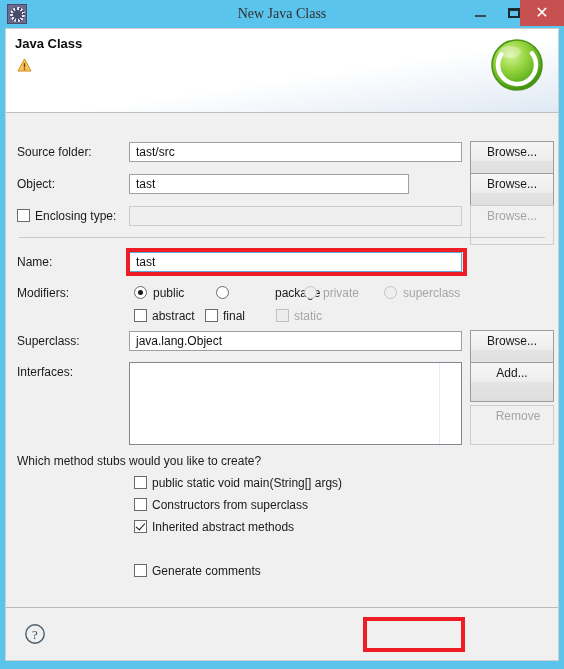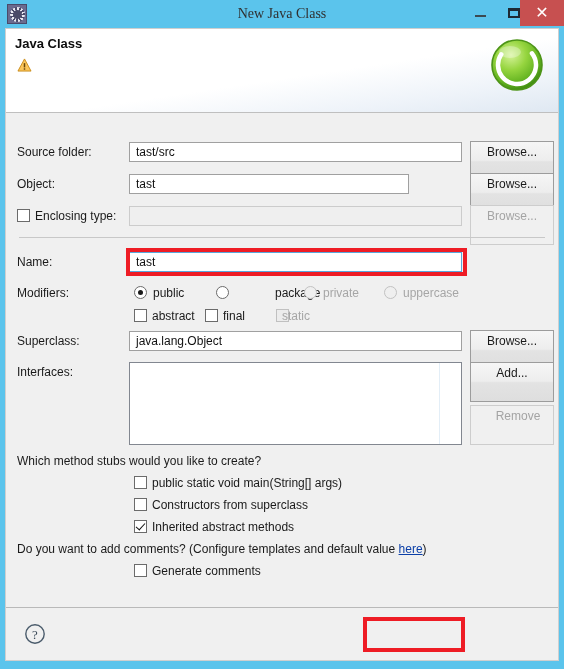--- a/index.html
+++ b/index.html
@@ -402,32 +402,32 @@
         <span class="rb checked" style="left:128px; top:2px;"></span>
         <span class="opt-lbl" style="left:147px; top:2px;">public</span>
 
         <span class="rb" style="left:210px; top:2px;"></span>
         <span class="opt-lbl" style="left:229px; top:2px;padding-left:40px;">package</span>
 
         <span class="rb disabled" style="left:298px; top:2px;"></span>
         <span class="opt-lbl disabled" style="left:317px; top:2px;">private</span>
 
         <span class="rb disabled" style="left:378px; top:2px;"></span>
-        <span class="opt-lbl disabled" style="left:397px; top:2px;">uppercase</span>
+        <span class="opt-lbl disabled" style="left:397px; top:2px;">superclass</span>
       </div>
 
       <div class="row" style="top:208px;">
         <span class="cb" style="left:128px; top:2px;"></span>
         <span class="opt-lbl" style="left:146px; top:2px;">abstract</span>
 
         <span class="cb" style="left:199px; top:2px;"></span>
         <span class="opt-lbl" style="left:217px; top:2px;">final</span>
 
         <span class="cb disabled" style="left:270px; top:2px;"></span>
-        <span class="opt-lbl disabled" style="left:276px; top:2px;">static</span>
+        <span class="opt-lbl disabled" style="left:288px; top:2px;">static</span>
       </div>
 
       <div class="row" style="top:232px;">
         <span class="lbl" style="top:3px;">Superclass:</span>
         <div class="field" style="top:0px; width:333px;">java.lang.Object</div>
         <div class="btn" style="left:464px; top:-1px; width:84px;">Browse...</div>
       </div>
 
       <div class="row" style="top:263px;">
         <span class="lbl" style="top:3px;">Interfaces:</span>
@@ -446,21 +446,20 @@
       </div>
       <div class="row" style="top:398px;">
         <span class="cb" style="left:128px; top:1px;"></span>
         <span class="opt-lbl" style="left:146px; top:1px;">Constructors from superclass</span>
       </div>
       <div class="row" style="top:420px;">
         <span class="cb checked" style="left:128px; top:1px;"></span>
         <span class="opt-lbl" style="left:146px; top:1px;">Inherited abstract methods</span>
       </div>
 
-      <span class="section-q" style="top:443px;"><span>Do you want to add comments? (Configure templates and default value </span><a class="link" href="#">here</a><span>)</span></span>
 
       <div class="row" style="top:464px;">
         <span class="cb" style="left:128px; top:1px;"></span>
         <span class="opt-lbl" style="left:146px; top:1px;">Generate comments</span>
       </div>
 
     </div>
 
     <div class="buttonbar">
       <svg class="help-icon" viewBox="0 0 22 22">

